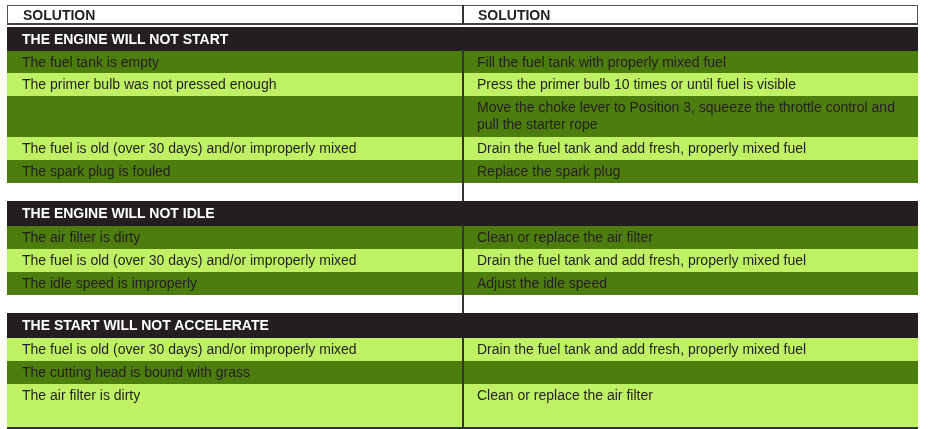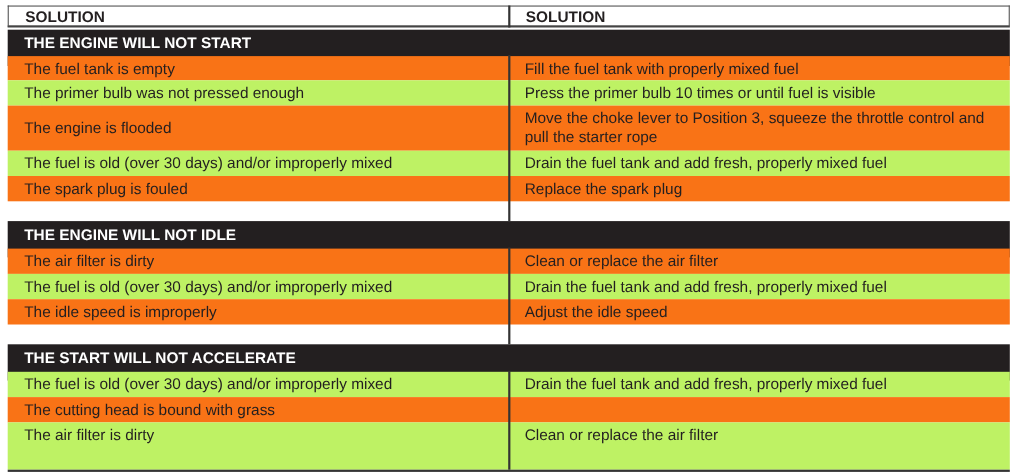--- a/index.html
+++ b/index.html
@@ -3,21 +3,21 @@
 <meta charset="utf-8">
 <style>
   html,body{margin:0;padding:0;background:#ffffff;}
   body{width:928px;height:429px;position:relative;overflow:hidden;font-family:"Liberation Sans","DejaVu Sans",sans-serif;color:#231f20;}
   .table{position:absolute;left:7px;top:5px;width:911px;}
   .hdr{position:absolute;left:0;top:0;width:911px;height:20px;border:1.5px solid #555;border-bottom:2px solid #444;box-sizing:border-box;background:#fff;}
   .hdr .c{position:absolute;top:1px;font-weight:bold;font-size:14px;}
   .vline{position:absolute;left:455px;width:1.5px;background:#333;}
   .sec{position:absolute;left:0;width:911px;height:33px;background:#231f20;color:#fff;font-weight:bold;font-size:14px;box-sizing:border-box;padding:4px 0 0 15px;}
   .row{position:absolute;left:0;width:911px;font-size:14px;box-sizing:border-box;}
-  .row.g{background:#f97316;}
+  .row.g{background:#4d7c0f;}
   .row.w{background:#bef264;}
   .row .p{position:absolute;left:15px;}
   .row .s{position:absolute;left:470px;width:440px;line-height:17px;}
   .bottom{position:absolute;left:0;top:422px;width:911px;height:2px;background:#333;}
 </style>
 </head>
 <body>
 
 <div class="table">
 
@@ -31,21 +31,20 @@
 
   <div class="row g" style="top:46px;height:22px">
     <span class="p" style="top:3px">The fuel tank is empty</span>
     <span class="s" style="top:3px">Fill the fuel tank with properly mixed fuel</span>
   </div>
   <div class="row w" style="top:68px;height:23px">
     <span class="p" style="top:3px">The primer bulb was not pressed enough</span>
     <span class="s" style="top:3px">Press the primer bulb 10 times or until fuel is visible</span>
   </div>
   <div class="row g" style="top:91px;height:41px">
-    <span class="p" style="top:12px">The engine is flooded</span>
     <span class="s" style="top:3px">Move the choke lever to Position 3, squeeze the throttle control and pull the starter rope</span>
   </div>
   <div class="row w" style="top:132px;height:23px">
     <span class="p" style="top:3px">The fuel is old (over 30 days) and/or improperly mixed</span>
     <span class="s" style="top:3px">Drain the fuel tank and add fresh, properly mixed fuel</span>
   </div>
   <div class="row g" style="top:155px;height:23px">
     <span class="p" style="top:3px">The spark plug is fouled</span>
     <span class="s" style="top:3px">Replace the spark plug</span>
   </div>

